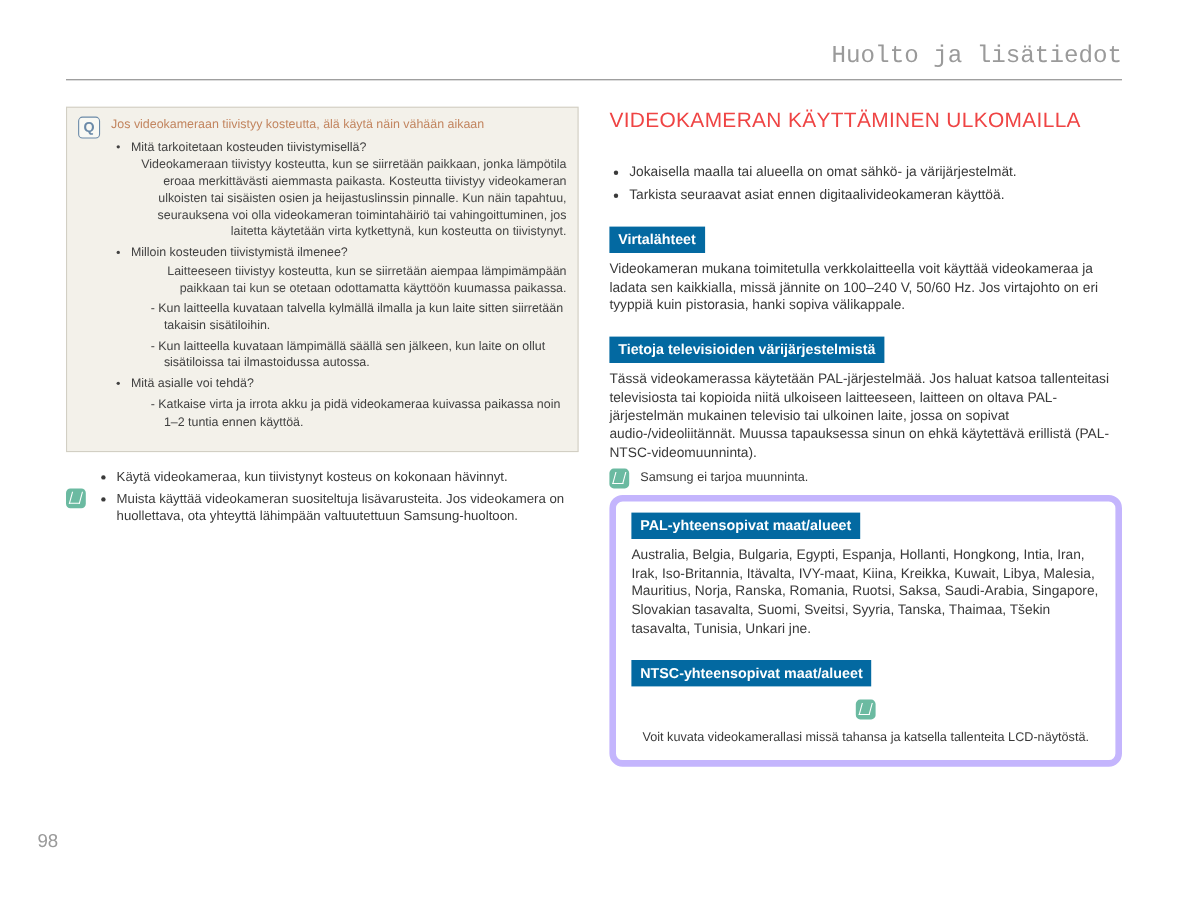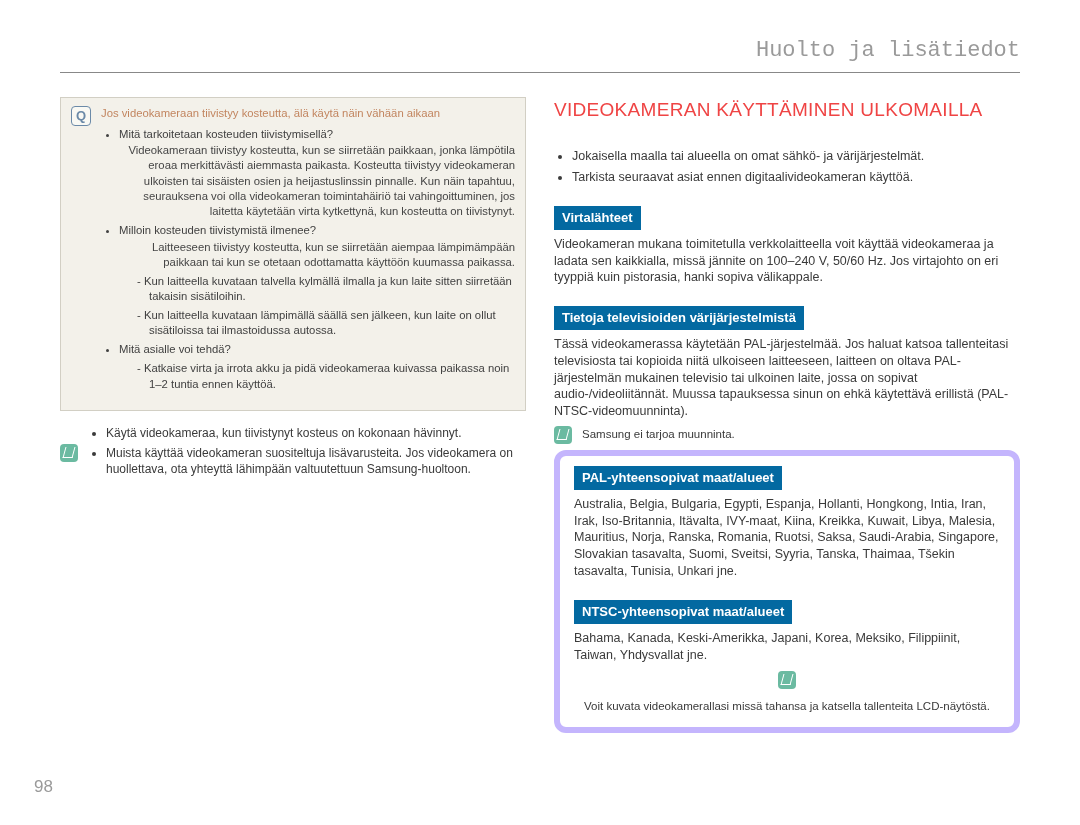--- a/index.html
+++ b/index.html
@@ -110,21 +110,21 @@
   .para { font-size: 12.5px; margin: 2px 0 6px 0; }
   .rounded-box {
     border: 6px solid #c4b5fd;
     border-radius: 12px;
     padding: 10px 14px 12px 14px;
     margin-top: 6px;
   }
   .page-number {
     position: absolute;
     left: 34px;
-    bottom: 26px;
+    bottom: 48px;
     font-size: 17px;
     color: #9a9a9a;
   }
 </style>
 </head>
 <body>
 
 <div class="header-right">Huolto ja lisätiedot</div>
 
 <div class="content">
@@ -186,21 +186,20 @@
     <div class="inline-note" style="margin:4px 0 4px 0; font-size:11.5px;">
       <div class="teal-icon"></div>
       <div>Samsung ei tarjoa muunninta.</div>
     </div>
 
     <div class="rounded-box">
       <div class="label-bar" style="margin-top:0;">PAL-yhteensopivat maat/alueet</div>
       <div class="para">Australia, Belgia, Bulgaria, Egypti, Espanja, Hollanti, Hongkong, Intia, Iran, Irak, Iso-Britannia, Itävalta, IVY-maat, Kiina, Kreikka, Kuwait, Libya, Malesia, Mauritius, Norja, Ranska, Romania, Ruotsi, Saksa, Saudi-Arabia, Singapore, Slovakian tasavalta, Suomi, Sveitsi, Syyria, Tanska, Thaimaa, Tšekin tasavalta, Tunisia, Unkari jne.</div>
 
       <div class="label-bar">NTSC-yhteensopivat maat/alueet</div>
-      <div class="para">Bahama, Kanada, Keski-Amerikka, Japani, Korea, Meksiko, Filippiinit, Taiwan, Yhdysvallat jne.</div>
 
       <div class="inline-note" style="margin-top:8px; font-size:11.5px;flex-direction:column;">
         <div class="teal-icon"></div>
         <div>Voit kuvata videokamerallasi missä tahansa ja katsella tallenteita LCD-näytöstä.</div>
       </div>
     </div>
 
   </div>
 </div>
 

